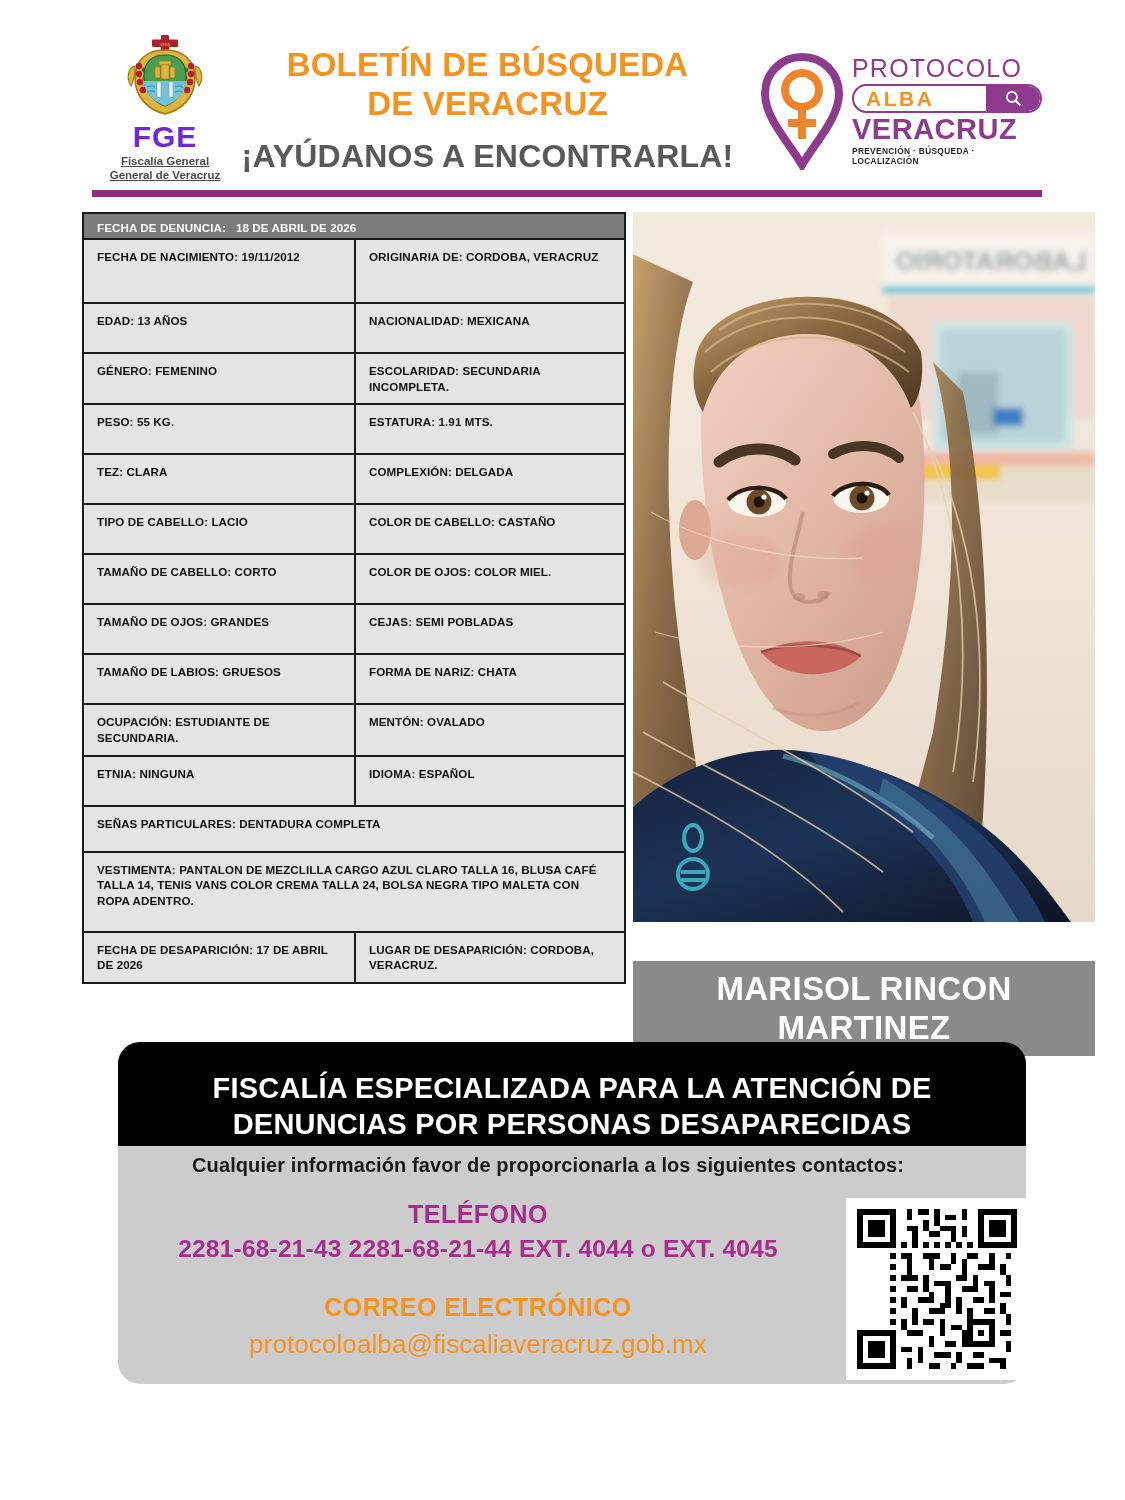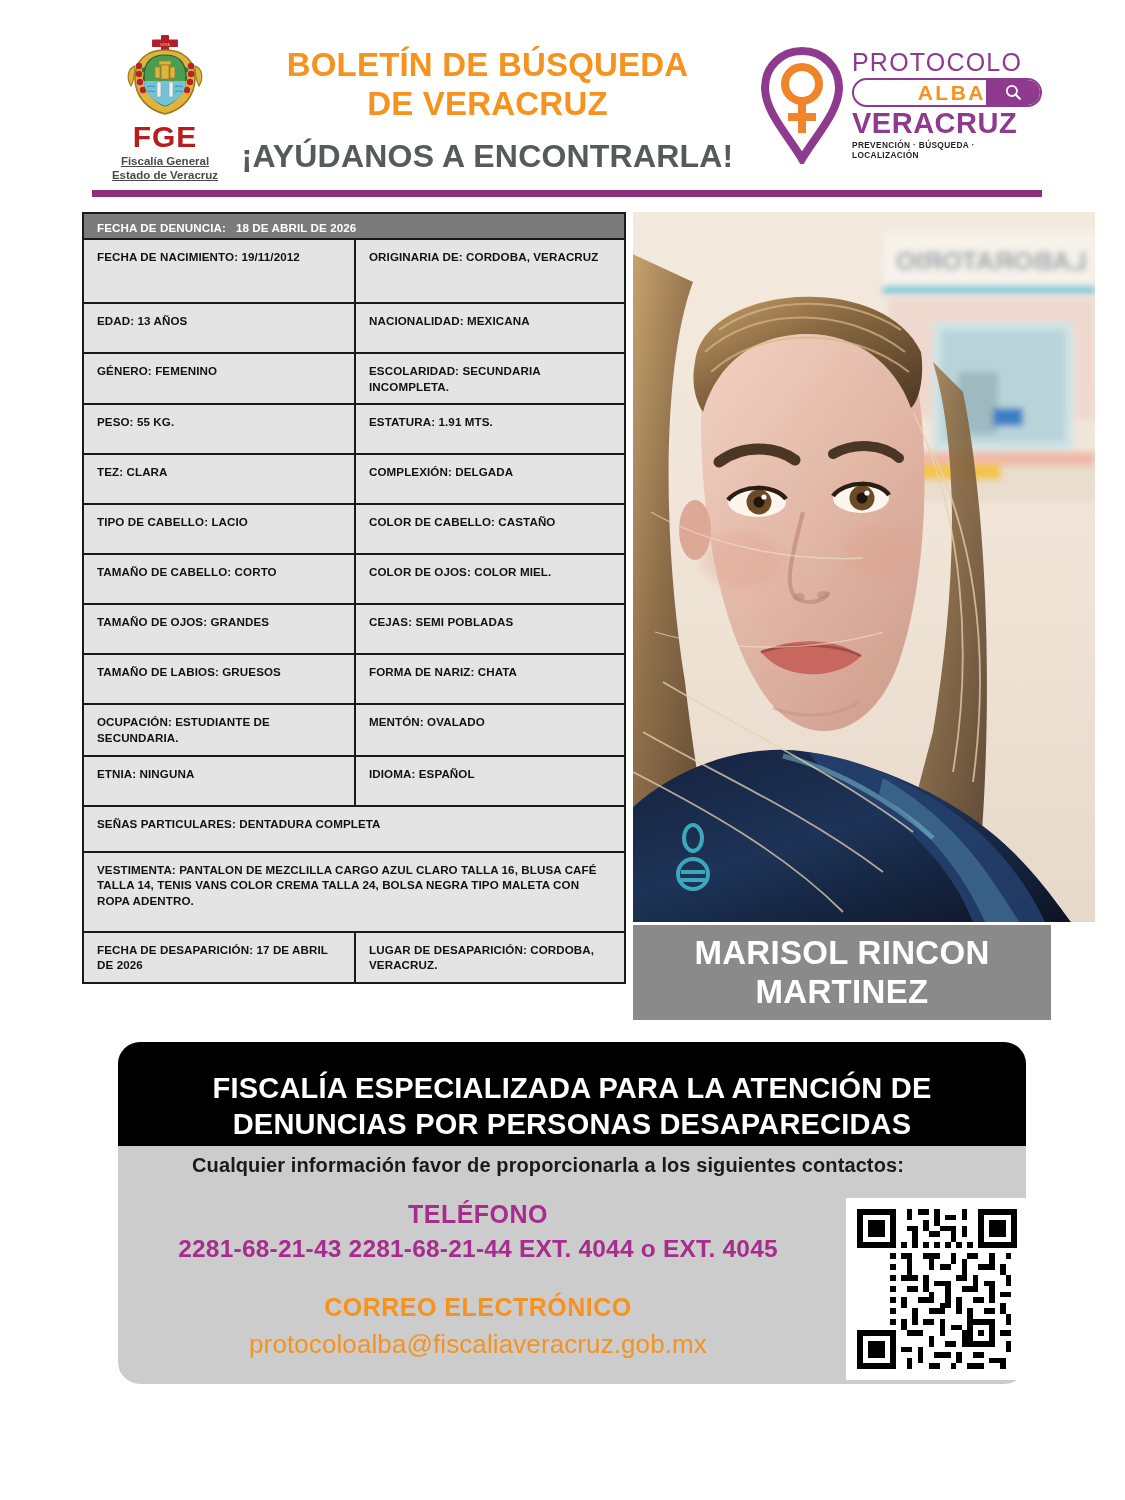--- a/index.html
+++ b/index.html
@@ -14,52 +14,52 @@
 
   
   .header { position: relative; height: 182px; }
 
   .fge-block {
     position: absolute; left: 100px; top: 34px;
     width: 130px; text-align: center;
   }
   .shield { width: 86px; height: 86px; margin: 0 auto; position: relative; }
   .fge-text {
-    font-size: 30px; font-weight: bold; color: #b91c1c;
+    font-size: 30px; font-weight: bold; color: #6d28d9;
     letter-spacing: 1px; line-height: 1; margin-top: 2px;
   }
   .fge-sub {
     font-size: 11.5px; font-weight: bold; color: #4a4a4a;
     line-height: 1.18; margin-top: 3px; text-decoration: underline;
   }
 
   .title-block {
     position: absolute; left: 215px; top: 46px; width: 545px;
     text-align: center;
   }
   .title-main {
     font-size: 33px; font-weight: bold; color: #F6921E;
     line-height: 1.18; letter-spacing: 0.2px;
   }
   .title-sub {
     font-size: 32px; font-weight: bold; color: #58595B;
     margin-top: 14px; letter-spacing: 0.2px; white-space: nowrap;
   }
 
-  .alba-logo { position: absolute; left: 752px; top: 44px; width: 290px; height: 120px; }
+  .alba-logo { position: absolute; left: 752px; top: 50px; width: 290px; height: 120px; }
   .alba-pin { position: absolute; left: 4px; top: 2px; width: 92px; height: 118px; }
   .alba-text { position: absolute; left: 100px; top: 6px; width: 190px; }
   .alba-proto {
     font-size: 25px; color: #8E3A8E; font-weight: normal;
     letter-spacing: 1.2px; line-height: 1;
   }
   .alba-pill {
     margin-top: 3px; height: 29px; border: 2.5px solid #8E3A8E;
     border-radius: 15px; position: relative; overflow: hidden;
-    display: flex; align-items: center; text-align: right;
+    display: flex; align-items: center;
   }
   .alba-pill-word {
     font-size: 21px; font-weight: bold; color: #F6921E;
     letter-spacing: 2.5px; padding-left: 12px; flex: 1;
   }
   .alba-pill-right {
     width: 54px; height: 100%; background: #8E3A8E;
     border-radius: 0 12px 12px 0; display: flex;
     align-items: center; justify-content: center;
   }
@@ -103,22 +103,22 @@
 
   
   .photo {
     position: absolute; left: 633px; top: 212px;
     width: 462px; height: 710px; overflow: hidden;
     background: #e8ddd2;
   }
   .photo svg { display: block; width: 462px; height: 710px; }
 
   .name-banner {
-    position: absolute; left: 633px; top: 925px;
-    width: 418px; height: 95px;
+    position: absolute; left: 633px; top: 961px;
+    width: 462px; height: 95px;
     background: #8a8a8a; display: flex;
     align-items: center; justify-content: center;
   }
   .name-text {
     color: #ffffff; font-size: 33px; font-weight: bold;
     text-align: center; line-height: 1.18; letter-spacing: 0.3px;
   }
 
   
   .footer {
@@ -225,21 +225,21 @@
           </g>
           <g stroke="#3f93ad" stroke-width="1.1" fill="none">
             <path d="M25 53 q4 -2 8 0 M53 53 q4 -2 8 0"></path>
             <path d="M25 58 q4 -2 8 0 M53 58 q4 -2 8 0"></path>
           </g>
         </svg>
       </div>
       <div class="fge-text">FGE</div>
       <div class="fge-sub">
         <div>Fiscalía General</div>
-        <div>Estado de Veracruz</div>
+        <div>General de Veracruz</div>
       </div>
     </div>
 
     <div class="title-block">
       <div class="title-main">
         <div>BOLETÍN DE BÚSQUEDA</div>
         <div>DE VERACRUZ</div>
       </div>
       <div class="title-sub">¡AYÚDANOS A ENCONTRARLA!</div>
     </div>

